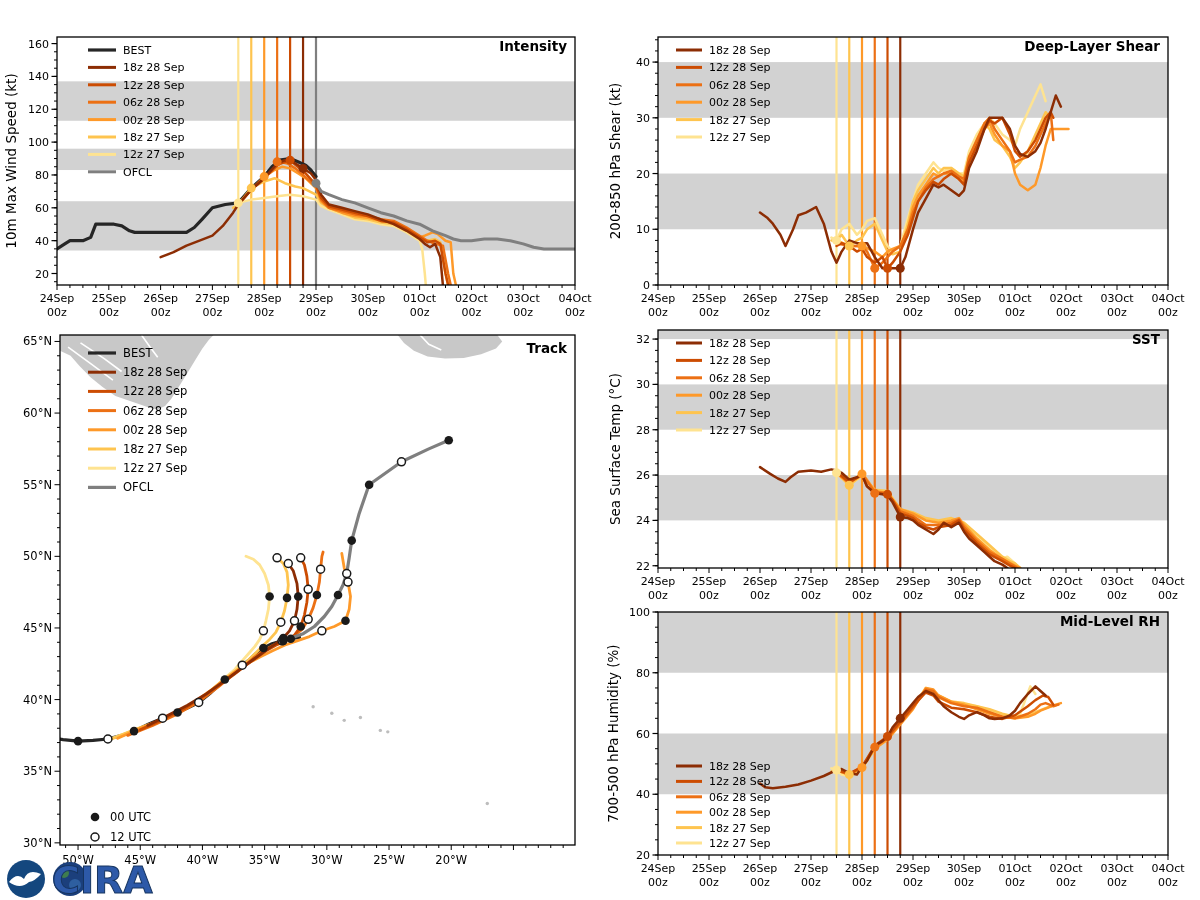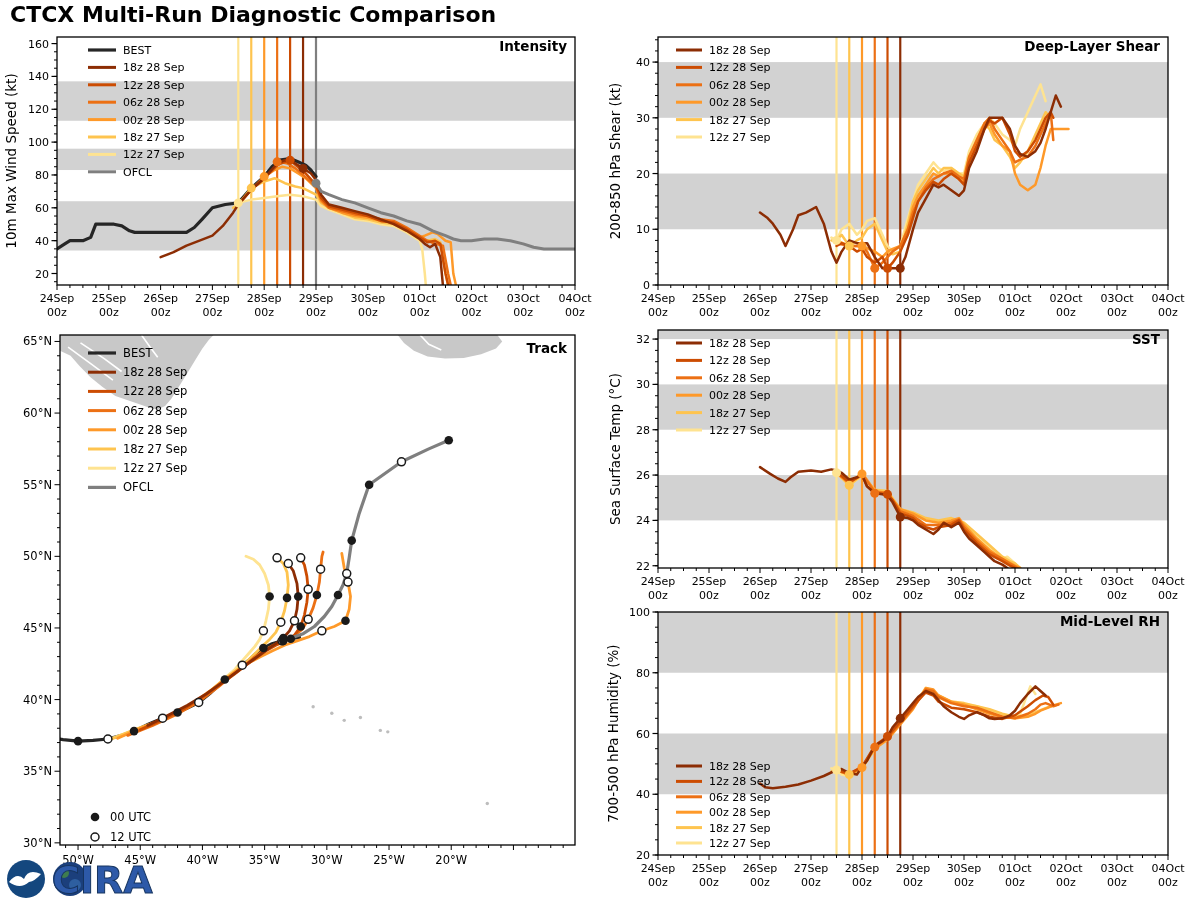--- a/index.html
+++ b/index.html
@@ -14,21 +14,20 @@
   #hit-sst{left:658px;top:330px;width:510px;height:238px;}
   #hit-rh{left:658px;top:612px;width:510px;height:243px;}
   #hit-track{left:60px;top:335px;width:515px;height:510px;}
   .logos{position:absolute;left:6px;top:853px;width:260px;height:46px;display:flex;align-items:flex-end;gap:4px;}
   svg text{font-family:"DejaVu Sans","Liberation Sans",sans-serif;}
 </style>
 </head>
 <body>
 
 <div class="canvas">
-  <div class="main-title">CTCX Multi-Run Diagnostic Comparison</div>
 
   <svg id="charts" width="1200" height="900">
       <clipPath id="clip-intensity">
         <rect x="57" y="37" width="518" height="248"></rect>
       </clipPath>
       <rect x="57" y="201.23841059602648" width="518" height="49.27152317880797" fill="#d2d2d2"></rect>
       <rect x="57" y="148.682119205298" width="518" height="21.350993377483462" fill="#d2d2d2"></rect>
       <rect x="57" y="81.34437086092717" width="518" height="39.41721854304632" fill="#d2d2d2"></rect>
       <line x1="238.29999999999998" y1="37" x2="238.29999999999998" y2="285" stroke="#fee391" stroke-width="2.2"></line>
       <line x1="251.25" y1="37" x2="251.25" y2="285" stroke="#fec44f" stroke-width="2.2"></line>

